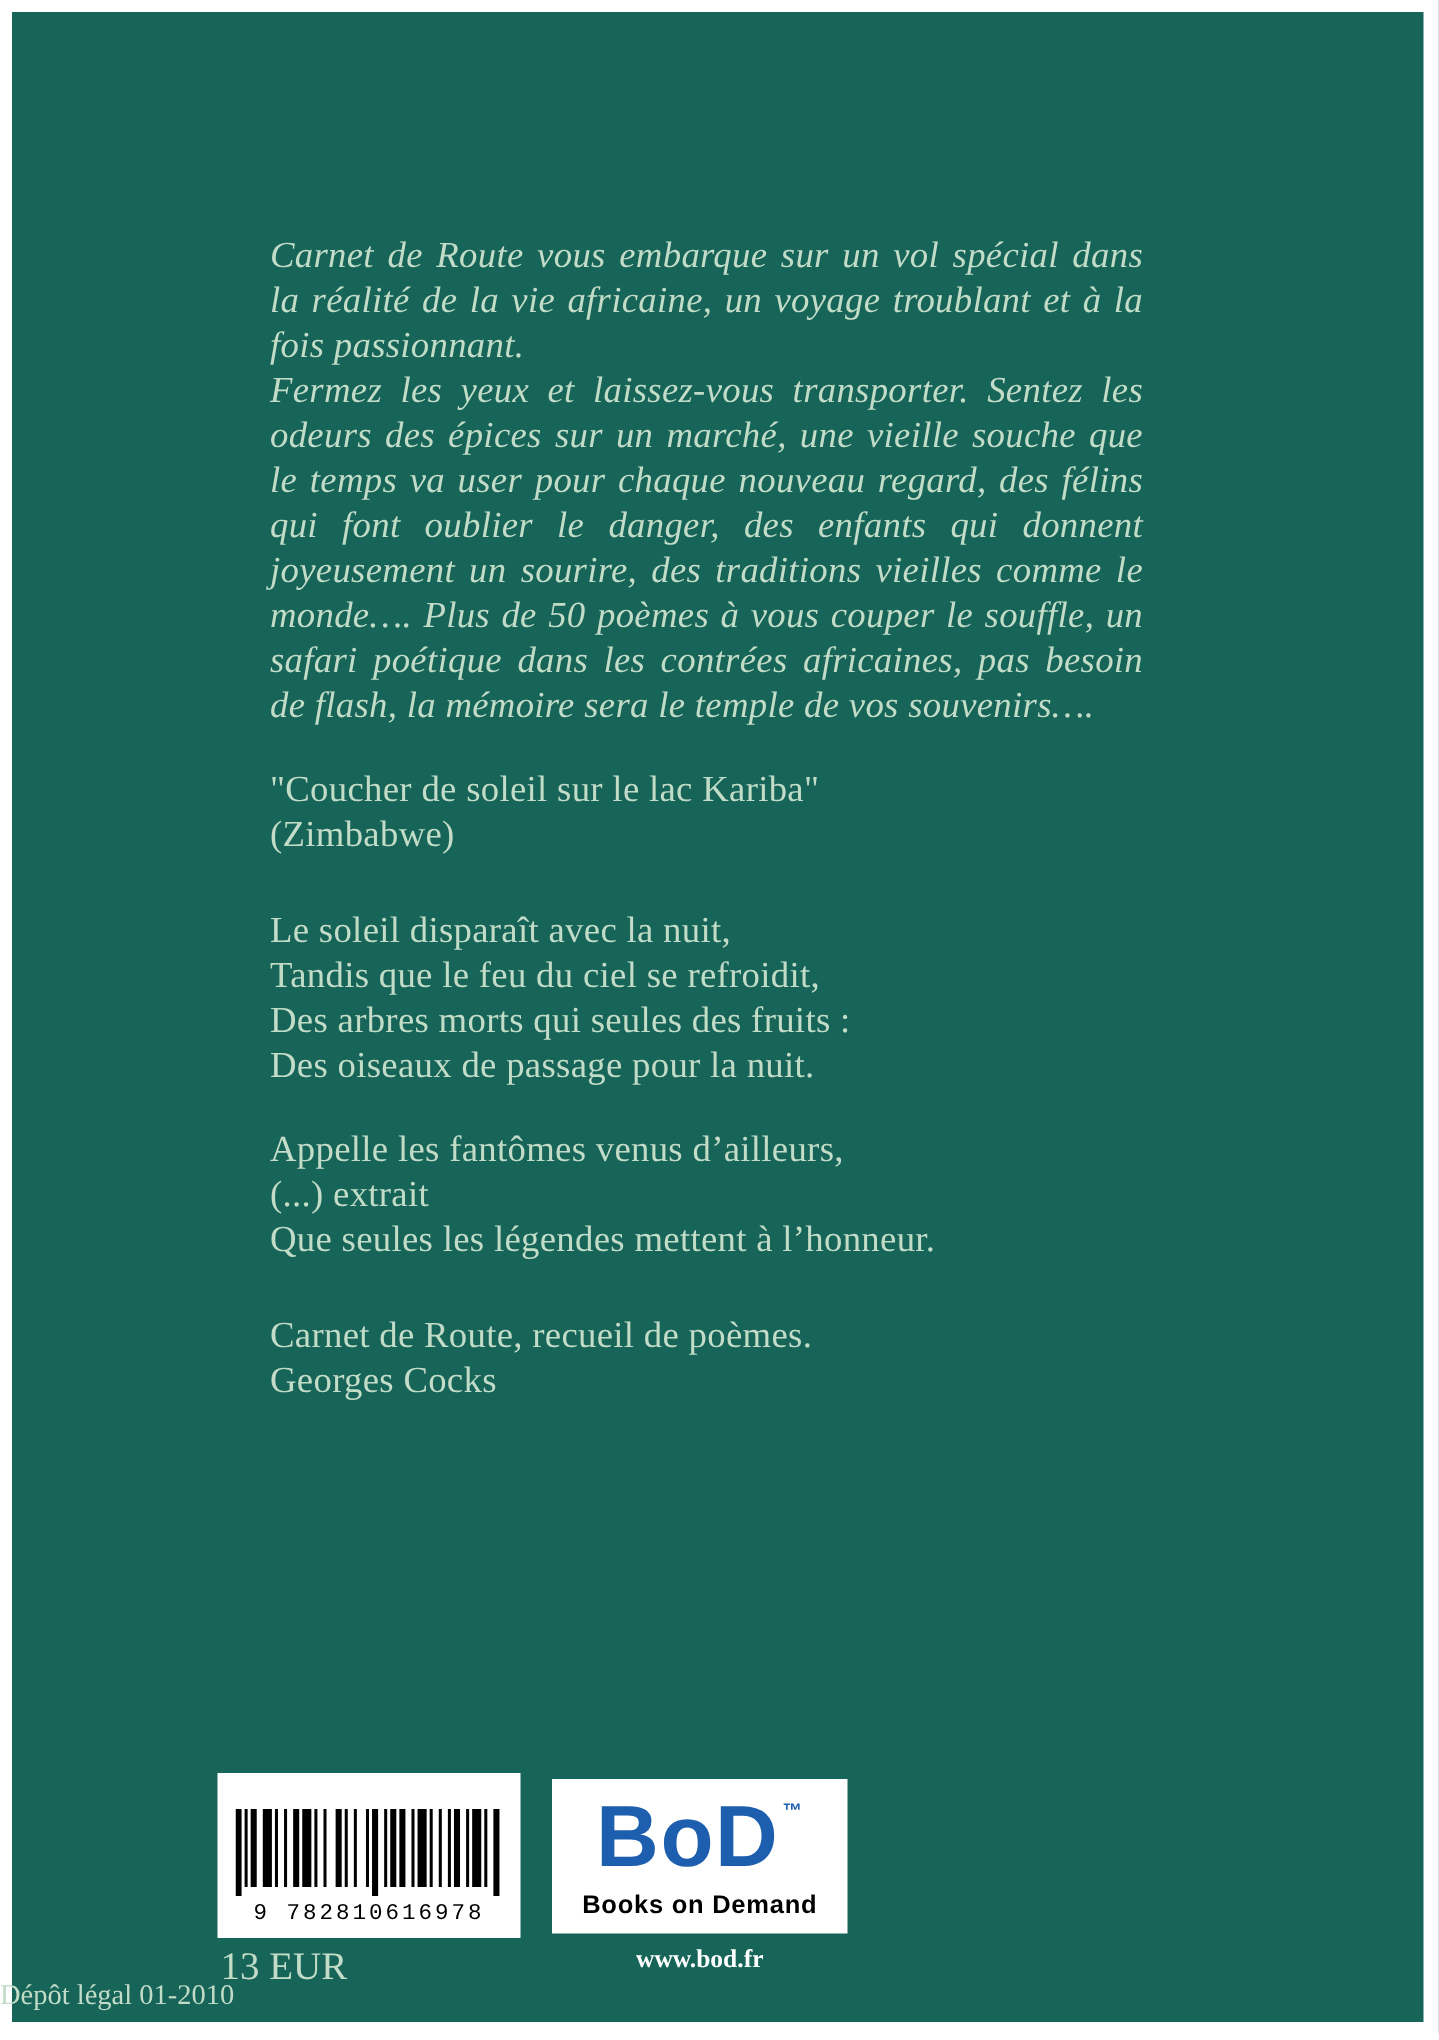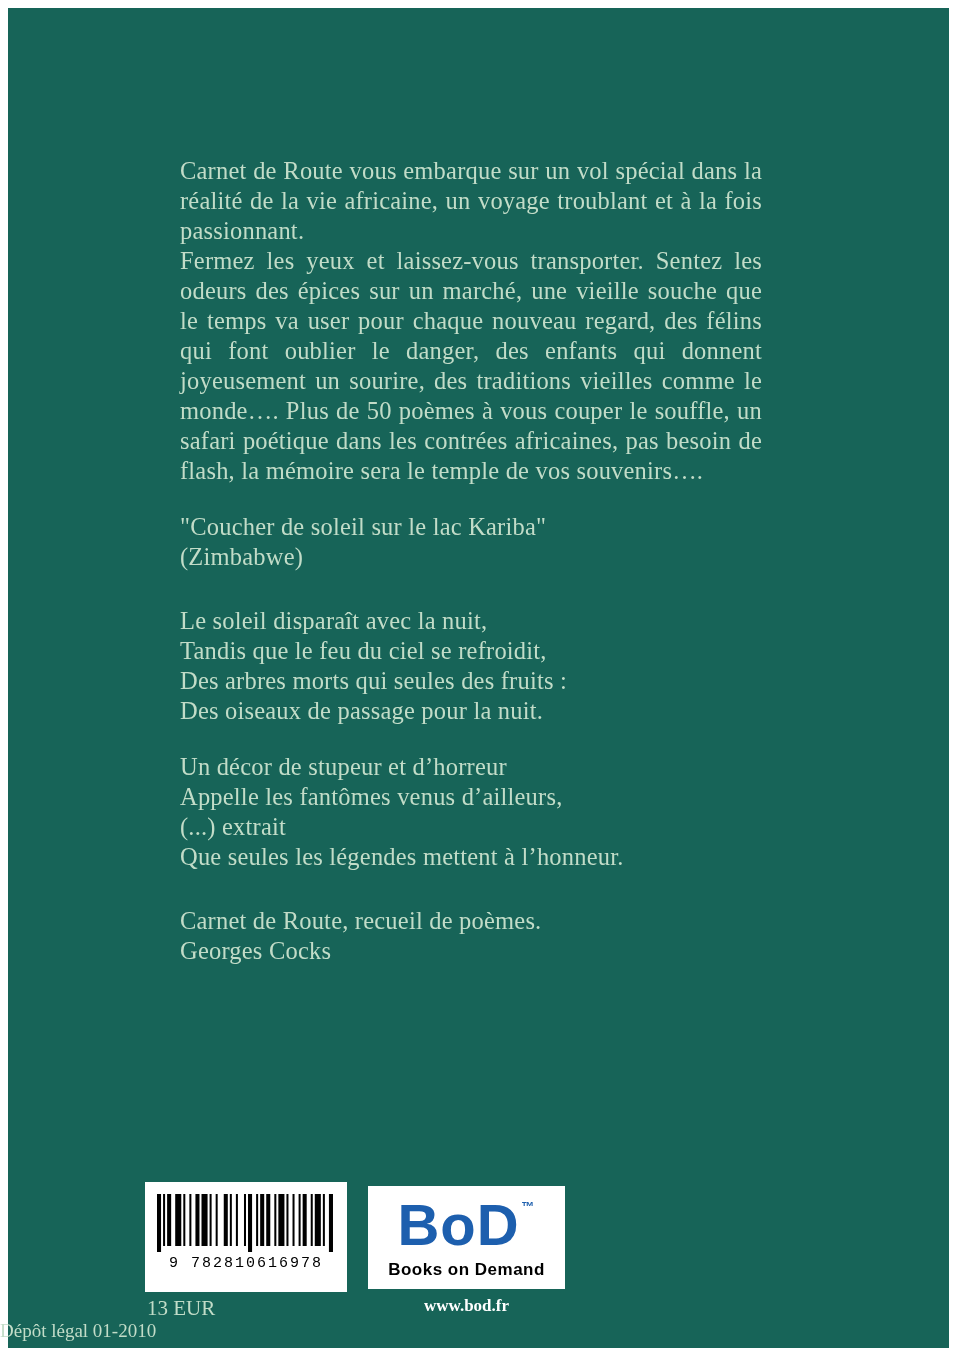--- a/index.html
+++ b/index.html
@@ -23,39 +23,39 @@
   }
   .text-block{
     position:absolute;
     left:180px;top:156px;width:582px;
     color:var(--pale);
     font-size:24.5px;
     line-height:30px;
     letter-spacing:0.2px;
   }
   .text-block p{margin:0;}
-  .just{text-align:justify;text-justify:inter-word;}
+  .just{text-align:justify;text-justify:inter-word;font-style:italic;}
   .gap-sm{height:26px;}
   .gap-md{height:34px;}
   
   .barcode-panel{
     position:absolute;
     left:145px;top:1182px;width:202px;height:110px;
     background:#ffffff;
     display:flex;flex-direction:column;align-items:center;justify-content:flex-start;
-    padding-top:12px;box-sizing:border-box;
+    padding-top:24px;box-sizing:border-box;
   }
   .barcode-bars{display:block;}
   .barcode-number{
     font-family:"Liberation Mono","DejaVu Sans Mono",monospace;
     font-size:15px;color:#000;letter-spacing:2px;margin-top:3px;white-space:nowrap;
   }
   .price-label{
     position:absolute;left:147px;top:1296px;
-    color:var(--pale);font-size:21px;
+    color:var(--pale);font-size:26px;
   }
   
   .bod-panel{
     position:absolute;
     left:368px;top:1186px;width:197px;height:103px;
     background:#ffffff;
     display:flex;flex-direction:column;align-items:center;justify-content:center;
     box-sizing:border-box;
   }
   .bod-logo-text{
@@ -96,21 +96,20 @@
     <p class="just">Fermez les yeux et laissez-vous transporter. Sentez les odeurs des épices sur un marché, une vieille souche que le temps va user pour chaque nouveau regard, des félins qui font oublier le danger, des enfants qui donnent joyeusement un sourire, des traditions vieilles comme le monde…. Plus de 50 poèmes à vous couper le souffle, un safari poétique dans les contrées africaines, pas besoin de flash, la mémoire sera le temple de vos souvenirs….</p>
     <div class="gap-sm"></div>
     <p>"Coucher de soleil sur le lac Kariba"</p>
     <p>(Zimbabwe)</p>
     <div class="gap-md"></div>
     <p>Le soleil disparaît avec la nuit,</p>
     <p>Tandis que le feu du ciel se refroidit,</p>
     <p>Des arbres morts qui seules des fruits :</p>
     <p>Des oiseaux de passage pour la nuit.</p>
     <div class="gap-sm"></div>
-    <p>Un décor de stupeur et d’horreur</p>
     <p>Appelle les fantômes venus d’ailleurs,</p>
     <p>(...) extrait</p>
     <p>Que seules les légendes mettent à l’honneur.</p>
     <div class="gap-md"></div>
     <p>Carnet de Route, recueil de poèmes.</p>
     <p>Georges Cocks</p>
   </div>
 
   <div class="barcode-panel">
     <svg class="barcode-bars" id="barcode-bars" width="178" height="58" preserveAspectRatio="none" fill="#000" viewBox="0 0 178 58">

